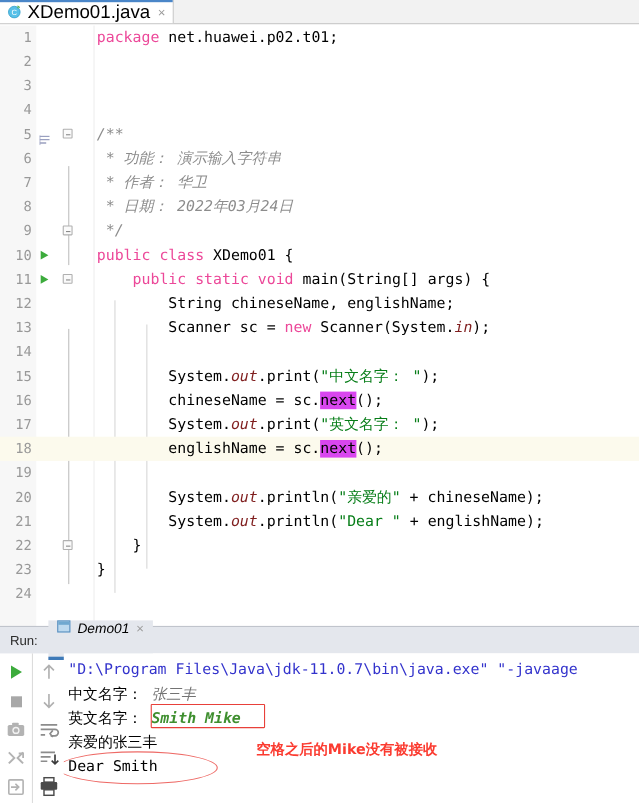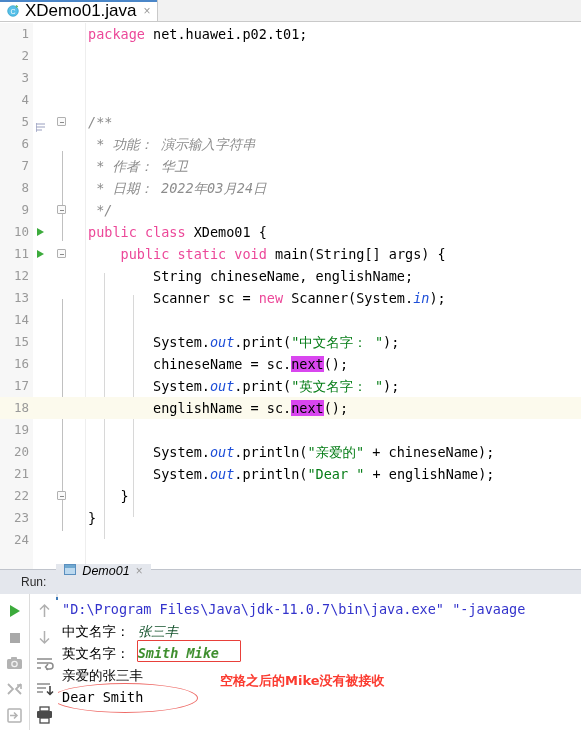--- a/index.html
+++ b/index.html
@@ -71,21 +71,21 @@
   }
   #gutterline {
     position: absolute; left: 85px; top: 0; bottom: 0; width: 1px;
     background: #eeeeee; pointer-events: none;
   }
 
   
   .kw  { color: #ec4899; font-weight: normal; }
   .str { color: #067d17; }
   .cmt { color: #8c8c8c; font-style: italic; }
-  .fld { color: #1d4ed8; font-style: italic; }
+  .fld { color: #7f1d1d; font-style: italic; }
   .hlid { background: #d946ef; }
 
   
   .run-tri {
     width: 0; height: 0;
     border-left: 7px solid #3cab3c;
     border-top: 4.5px solid transparent;
     border-bottom: 4.5px solid transparent;
     position: absolute; left: 6px; top: 6.5px;
   }
@@ -110,21 +110,20 @@
   
   #runwin {
     position: absolute; left: 0; right: 0; bottom: 0; height: 161px;
     background: #ffffff;
     border-top: 1px solid #c0c4cc;
   }
   #runhead {
     height: 24px; background: #e4e7ed;
     display: flex; align-items: center;
     position: relative;
-    padding-left: 12px;
   }
   #runhead .runlabel {
     font-size: 12px; color: #2b2b2b; padding: 0 10px 0 9px;
   }
   .runtab {
     display: flex; align-items: flex-start; gap: 6px;
     height: 36px; padding: 0 8px 0 8px; position: relative;
     background: #e4e7ed;
     font-style: italic;
   }
@@ -158,21 +157,21 @@
     background: #ffffff;
     padding: 4px 0 0 4px;
     overflow: hidden;
   }
   .cline {
     height: 22px; line-height: 22px; white-space: pre;
     font-family: "DejaVu Sans Mono", monospace;
     font-size: 13.5px; color: #000;
   }
   .cmd { color: #3333cc; }
-  .inp { color: #14532d; font-style: italic; }
+  .inp { color: #737373; font-style: italic; }
   .inp2 { color: #3f8f2f; font-style: italic; font-weight: bold; }
 
   
   .redbox {
     position: absolute; border: 1.6px solid #e8403a; border-radius: 1px;
   }
   .redellipse {
     position: absolute; border: 1.6px solid #ee6a66; border-radius: 50%;
   }
   #annot {
@@ -334,18 +333,18 @@
       <div id="console-lines">
           <div class="cline"><span class="cmd">"D:\Program Files\Java\jdk-11.0.7\bin\java.exe" "-javaage</span></div>
           <div class="cline">中文名字： <span class="inp">张三丰</span></div>
           <div class="cline">英文名字： <span class="inp2">Smith Mike</span></div>
           <div class="cline">亲爱的张三丰</div>
           <div class="cline">Dear Smith</div>
         </div>
 
       <div class="redbox" style="left:79px; top:46px; width:104px; height:22px;"></div>
       <div class="redellipse" style="left:-6px; top:89px; width:146px; height:30px;"></div>
-      <div id="annot" style="left:162px; top:78px;">空格之后的Mike没有被接收</div>
+      <div id="annot" style="left:175px; top:78px;">空格之后的Mike没有被接收</div>
       <div id="watermark" style="left:390px; top:100px;">CSDN @zk2022cb5</div>
     </div>
 
   </div>
 </div>
 
 </body></html>

